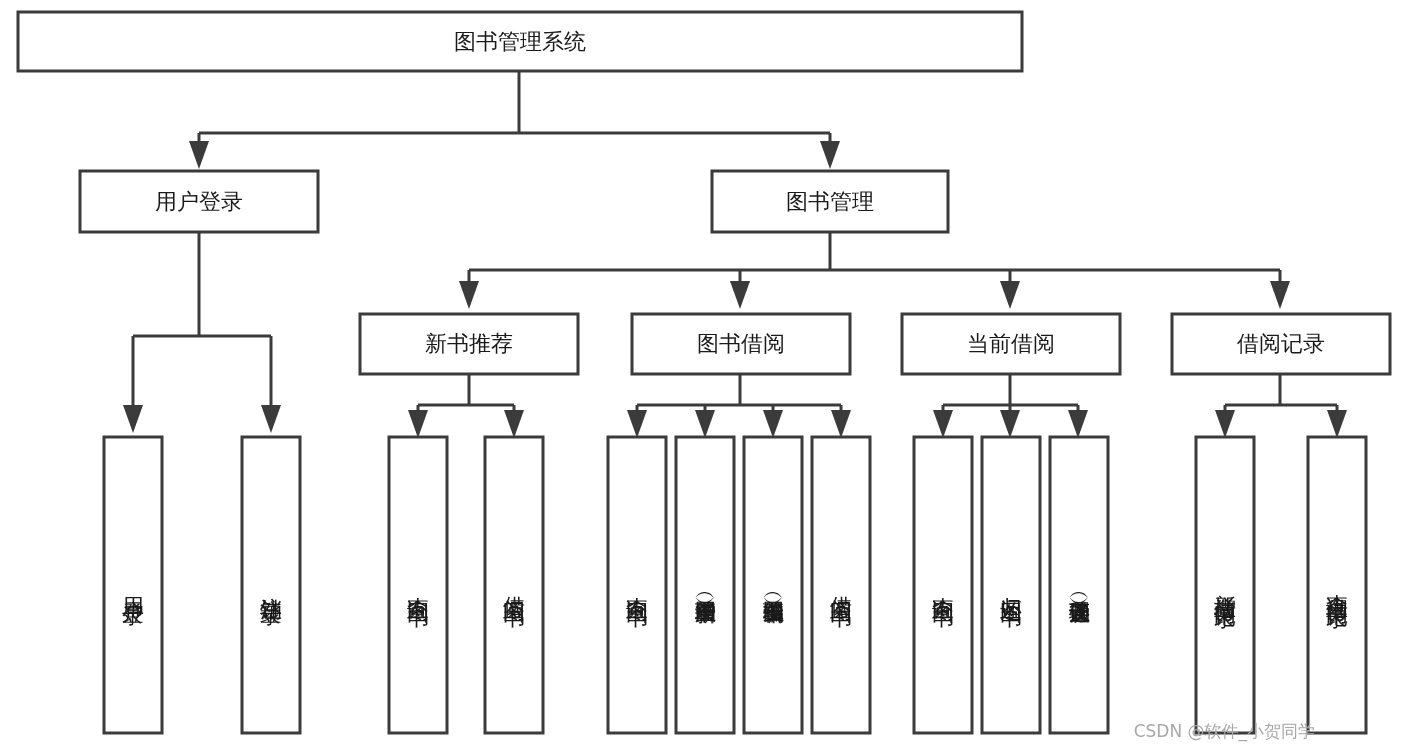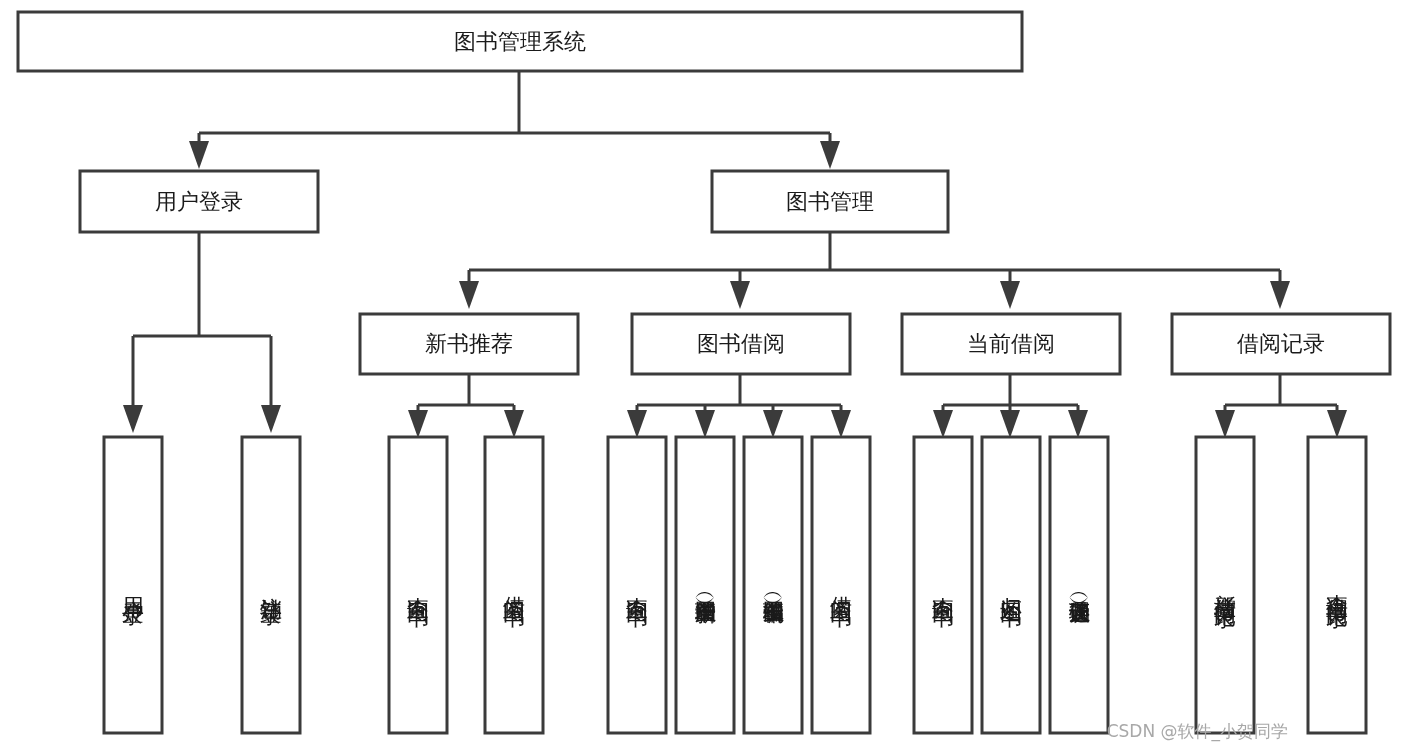--- a/index.html
+++ b/index.html
@@ -12,20 +12,21 @@
     width: 1405px;
     height: 747px;
     font-family: "DejaVu Sans", "Liberation Sans", sans-serif;
     overflow: hidden;
   }
   #diagram-root {
     position: relative;
     width: 1298px;
     height: 747px;
     background: #ffffff;
+    padding-left: 39px;
   }
   svg.diagram-canvas {
     position: absolute;
     top: 0;
     left: 0;
     width: 1405px;
     height: 747px;
   }
   .node-box {
     fill: #ffffff;
@@ -63,21 +64,21 @@
     letter-spacing: 3px;
     white-space: nowrap;
     pointer-events: none;
   }
   .vlabel.tight {
     font-size: 21px;
     letter-spacing: 0px;
   }
   .watermark {
     position: absolute;
-    right: 10px;
+    right: 22px;
     bottom: 4px;
     font-family: "DejaVu Sans", "Liberation Sans", sans-serif;
     font-size: 17px;
     color: #a8a8a8;
     white-space: nowrap;
   }
 </style>
 </head>
 <body>
 

